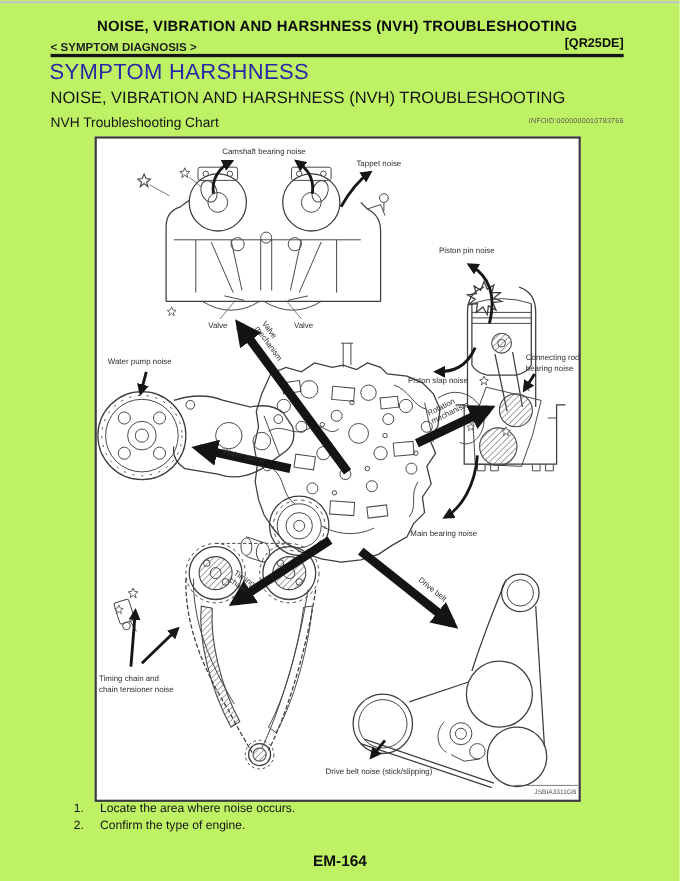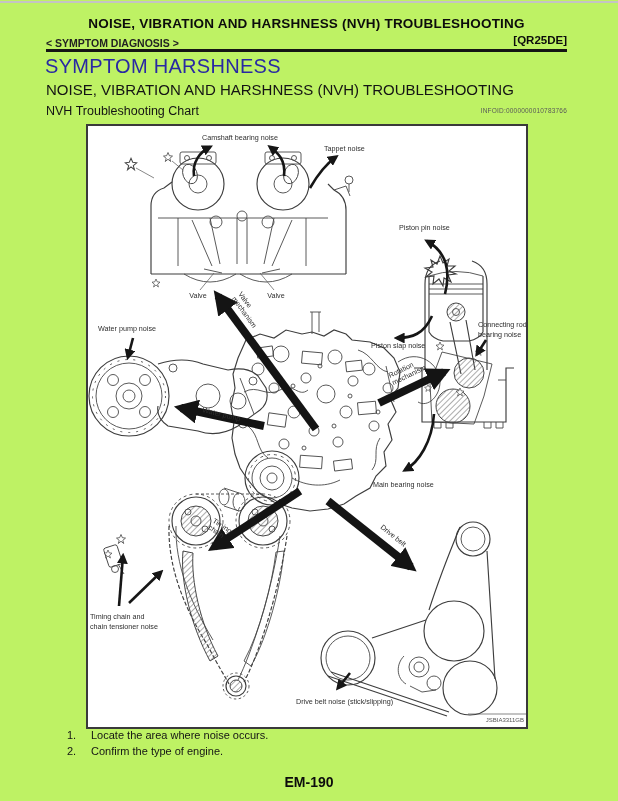--- a/index.html
+++ b/index.html
@@ -274,14 +274,14 @@
         <text x="436" y="596" text-anchor="end" class="fcode">JSBIA3311GB</text>
       </g>
     </svg>
   </div>
 
   <div id="steps">
     <div class="step-row"><span class="step-num">1.</span><span>Locate the area where noise occurs.</span></div>
     <div class="step-row"><span class="step-num">2.</span><span>Confirm the type of engine.</span></div>
   </div>
 
-  <div id="page-number">EM-190</div>
+  <div id="page-number">EM-164</div>
 </div>
 
 </body></html>

